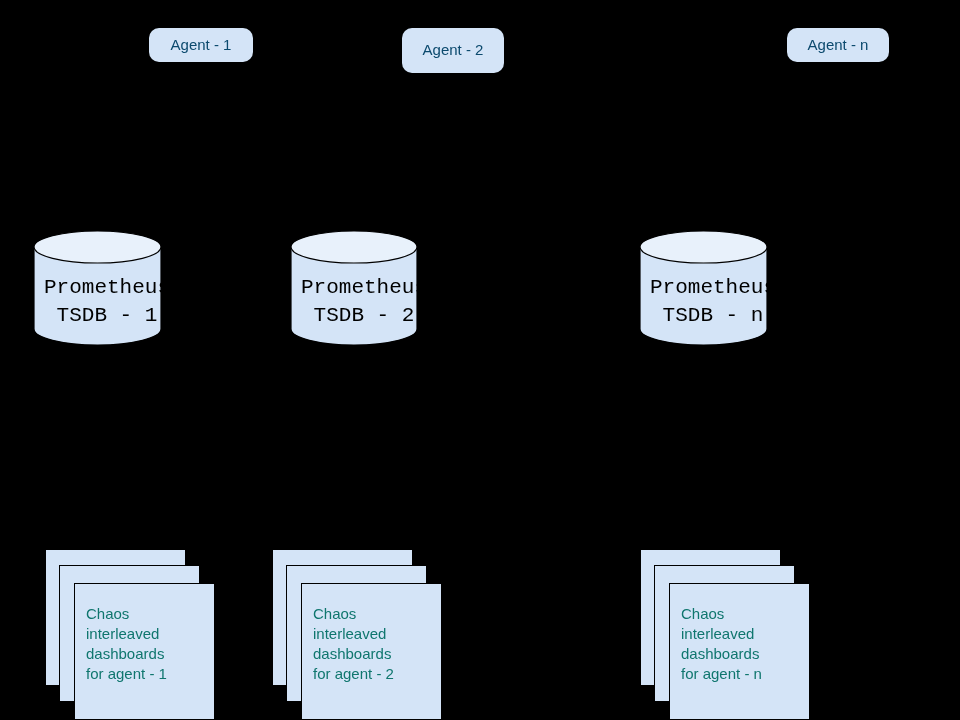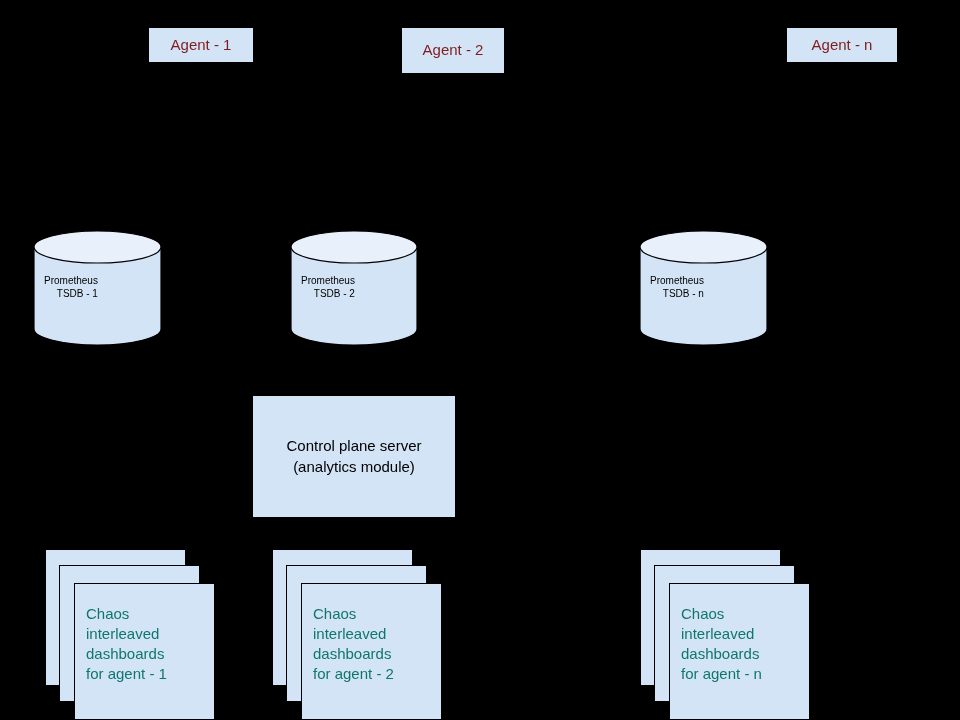--- a/index.html
+++ b/index.html
@@ -14,49 +14,50 @@
     height: 720px;
     background: #000000;
     overflow: hidden;
     font-family: "Liberation Sans", sans-serif;
   }
 
   
   .agent-box {
     position: absolute;
     background: #d4e4f7;
-    border-radius: 0;
+    border-radius: 10px;
     display: flex;
     align-items: center;
     justify-content: center;
-    color: #7f1d1d;
+    color: #0c4a6e;
     font-size: 15px;
     line-height: 1.1;
     white-space: nowrap;
   }
 
   
   .cylinder {
     position: absolute;
   }
   .cylinder svg {
     position: absolute;
     left: 0;
     top: 0;
     overflow: visible;
   }
   .cyl-label {
     position: absolute;
     left: 11px;
     top: 44px;
     color: #000000;
-    font-size: 10px;
+    font-size: 21px;
     line-height: 1.32;
     white-space: pre-line;
-    text-align: right;
+    text-align: center;
+    font-family: Liberation Mono, monospace;
   }
 
   
   .proc-box {
     position: absolute;
     background: #d4e4f7;
     display: flex;
     align-items: center;
     justify-content: center;
     text-align: center;
@@ -147,21 +148,21 @@
   </svg>
 
   <div class="agent-box" style="left:149px; top:28px; width:104px; height:34px;">
     <span>Agent - 1</span>
   </div>
 
   <div class="agent-box" style="left:402px; top:28px; width:102px; height:45px;">
     <span>Agent - 2</span>
   </div>
 
-  <div class="agent-box" style="left:787px; top:28px; width:110px; height:34px;">
+  <div class="agent-box" style="left:787px; top:28px; width:102px; height:34px;">
     <span>Agent - n</span>
   </div>
 
   <div class="cylinder" style="left:33px; top:230px; width:129px; height:116px;">
     <svg width="129" height="116" viewBox="0 0 129 116" xmlns="http://www.w3.org/2000/svg">
       <path d="M1,17 L1,99 A63.5,16 0 0 0 128,99 L128,17 Z" fill="#d4e4f7" stroke="#000000" stroke-width="1.2"></path>
       <ellipse cx="64.5" cy="17" rx="63.5" ry="16" fill="#e8f1fb" stroke="#000000" stroke-width="1.2"></ellipse>
     </svg>
     <div class="cyl-label">Prometheus
 TSDB - 1</div>
@@ -178,24 +179,20 @@
 
   <div class="cylinder" style="left:639px; top:230px; width:129px; height:116px;">
     <svg width="129" height="116" viewBox="0 0 129 116" xmlns="http://www.w3.org/2000/svg">
       <path d="M1,17 L1,99 A63.5,16 0 0 0 128,99 L128,17 Z" fill="#d4e4f7" stroke="#000000" stroke-width="1.2"></path>
       <ellipse cx="64.5" cy="17" rx="63.5" ry="16" fill="#e8f1fb" stroke="#000000" stroke-width="1.2"></ellipse>
     </svg>
     <div class="cyl-label">Prometheus
 TSDB - n</div>
   </div>
 
-  <div class="proc-box" style="left:253px; top:396px; width:202px; height:121px;">
-    <span>Control plane server
-(analytics module)</span>
-  </div>
 
   <div class="stack" style="left:45px; top:549px;">
     <div class="stack-card card-back"></div>
     <div class="stack-card card-middle"></div>
     <div class="stack-card card-front"></div>
     <div class="stack-label">Chaos
 interleaved
 dashboards
 for agent - 1</div>
   </div>

